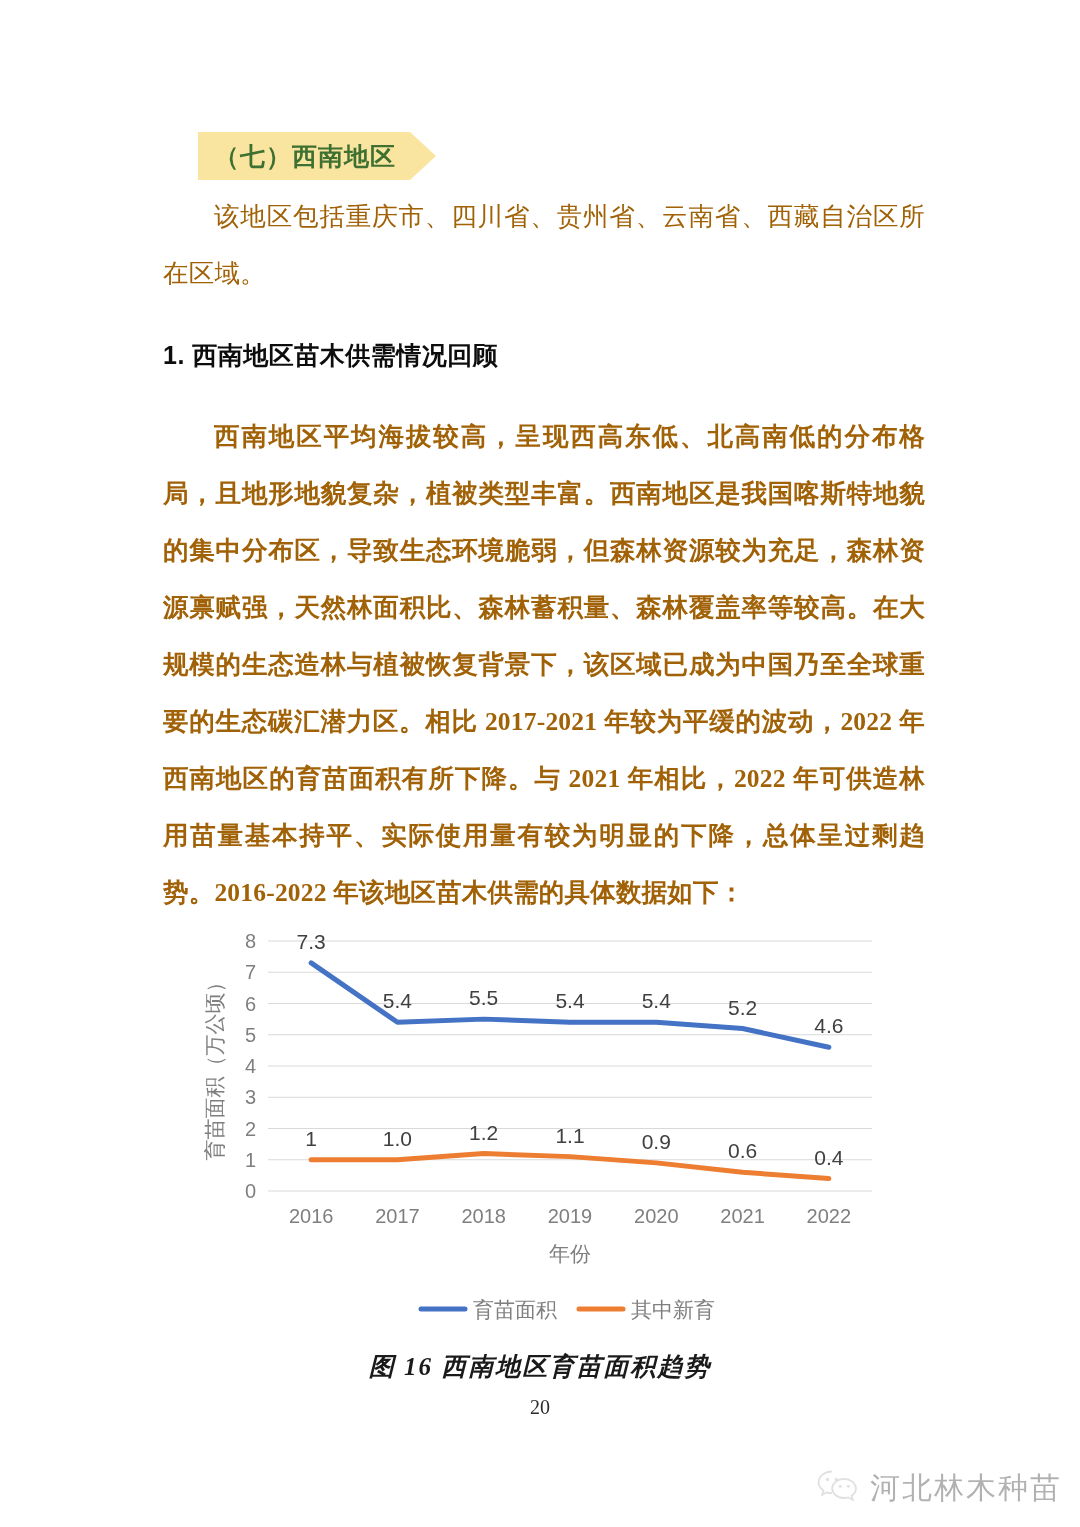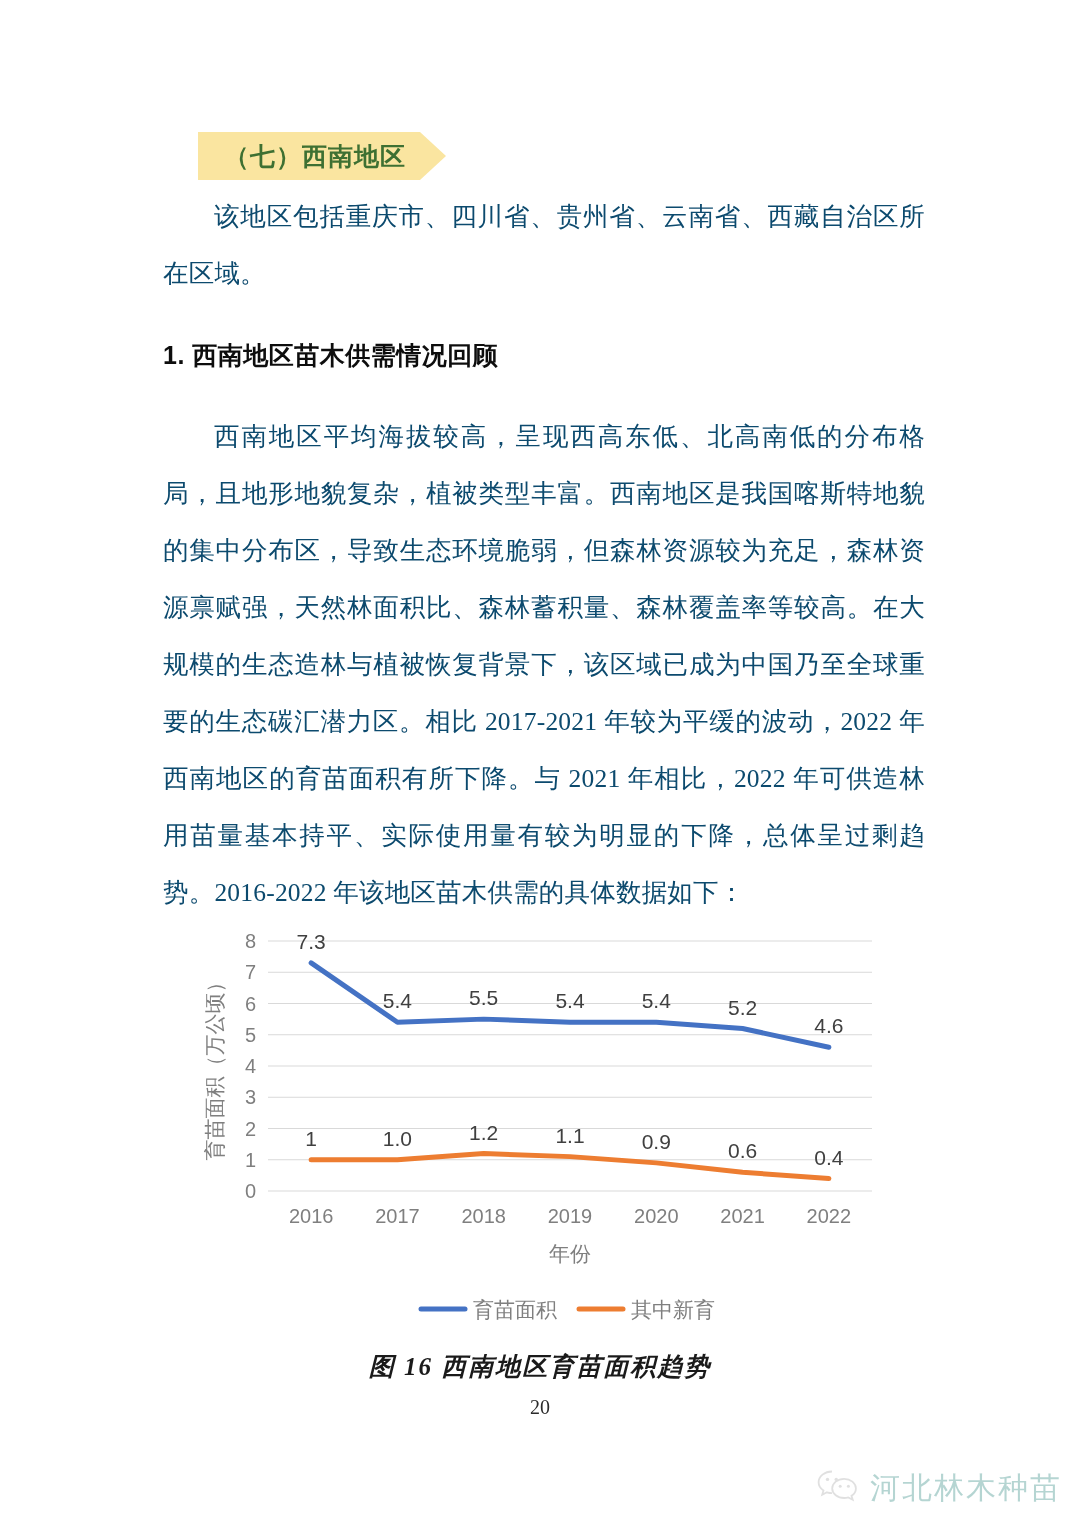--- a/index.html
+++ b/index.html
@@ -24,21 +24,21 @@
     position: absolute;
     left: 198px;
     top: 132px;
     height: 48px;
   }
   .banner {
     position: relative;
     height: 48px;
     display: inline-flex;
     align-items: center;
-    padding: 0 40px 0 26px;
+    padding: 0 40px 0 16px;
     background: #FAE5A0;
     -webkit-clip-path: polygon(0 0, calc(100% - 26px) 0, 100% 50%, calc(100% - 26px) 100%, 0 100%);
     clip-path: polygon(0 0, calc(100% - 26px) 0, 100% 50%, calc(100% - 26px) 100%, 0 100%);
   }
   .banner-text {
     font-family: "Liberation Sans", "DejaVu Sans", sans-serif;
     font-size: 25px;
     font-weight: 700;
     letter-spacing: 1px;
     color: #3E7032;
@@ -47,21 +47,21 @@
 
   
   .para {
     position: absolute;
     left: 163px;
     width: 762px;
     font-size: 25.5px;
     line-height: 57px;
     text-align: justify;
     text-align-last: left;
-    color: #0c4a6e;
+    color: #a16207;
     letter-spacing: 0.2px;
   }
   .para.indent { text-indent: 2em; }
 
   .subhead {
     position: absolute;
     left: 163px;
     font-family: "Liberation Sans", "DejaVu Sans", sans-serif;
     font-size: 25px;
     font-weight: 700;
@@ -107,41 +107,41 @@
     right: 18px;
     bottom: 18px;
     display: flex;
     align-items: center;
     gap: 10px;
     opacity: 0.30;
   }
   .wm-text {
     font-family: "Liberation Sans", "DejaVu Sans", sans-serif;
     font-size: 30px;
-    color: #0f766e;
+    color: #000000;
     letter-spacing: 2px;
     white-space: nowrap;
   }
 </style>
 </head>
 <body>
 
 <div id="page">
 
   <div class="banner-wrap">
     <div class="banner">
       <span class="banner-text">（七）西南地区</span>
     </div>
   </div>
 
   <div class="para indent" style="top: 188px;">该地区包括重庆市、四川省、贵州省、云南省、西藏自治区所在区域。</div>
 
   <div class="subhead" style="top: 339px;">1. 西南地区苗木供需情况回顾</div>
 
-  <div class="para indent" style="top: 408px;">西南地区平均海拔较高，呈现西高东低、北高南低的分布格局，且地形地貌复杂，植被类型丰富。西南地区是我国喀斯特地貌的集中分布区，导致生态环境脆弱，但森林资源较为充足，森林资源禀赋强，天然林面积比、森林蓄积量、森林覆盖率等较高。在大规模的生态造林与植被恢复背景下，该区域已成为中国乃至全球重要的生态碳汇潜力区。相比 2017-2021 年较为平缓的波动，2022 年西南地区的育苗面积有所下降。与 2021 年相比，2022 年可供造林用苗量基本持平、实际使用量有较为明显的下降，总体呈过剩趋势。2016-2022 年该地区苗木供需的具体数据如下：</div>
+  <div class="para indent" style="top: 408px; font-weight: bold;">西南地区平均海拔较高，呈现西高东低、北高南低的分布格局，且地形地貌复杂，植被类型丰富。西南地区是我国喀斯特地貌的集中分布区，导致生态环境脆弱，但森林资源较为充足，森林资源禀赋强，天然林面积比、森林蓄积量、森林覆盖率等较高。在大规模的生态造林与植被恢复背景下，该区域已成为中国乃至全球重要的生态碳汇潜力区。相比 2017-2021 年较为平缓的波动，2022 年西南地区的育苗面积有所下降。与 2021 年相比，2022 年可供造林用苗量基本持平、实际使用量有较为明显的下降，总体呈过剩趋势。2016-2022 年该地区苗木供需的具体数据如下：</div>
 
   <div id="chart">
     <svg class="chart-svg" id="chart-svg" width="690" height="400" viewBox="0 0 690 400">
         <line x1="72" y1="266" x2="676" y2="266" stroke="#D9D9D9" stroke-width="1"></line>
         <text x="60" y="273" text-anchor="end" font-family="&quot;Liberation Sans&quot;, sans-serif" font-size="20" fill="#7F7F7F">0</text>
         <line x1="72" y1="234.75" x2="676" y2="234.75" stroke="#D9D9D9" stroke-width="1"></line>
         <text x="60" y="241.75" text-anchor="end" font-family="&quot;Liberation Sans&quot;, sans-serif" font-size="20" fill="#7F7F7F">1</text>
         <line x1="72" y1="203.5" x2="676" y2="203.5" stroke="#D9D9D9" stroke-width="1"></line>
         <text x="60" y="210.5" text-anchor="end" font-family="&quot;Liberation Sans&quot;, sans-serif" font-size="20" fill="#7F7F7F">2</text>
         <line x1="72" y1="172.25" x2="676" y2="172.25" stroke="#D9D9D9" stroke-width="1"></line>

